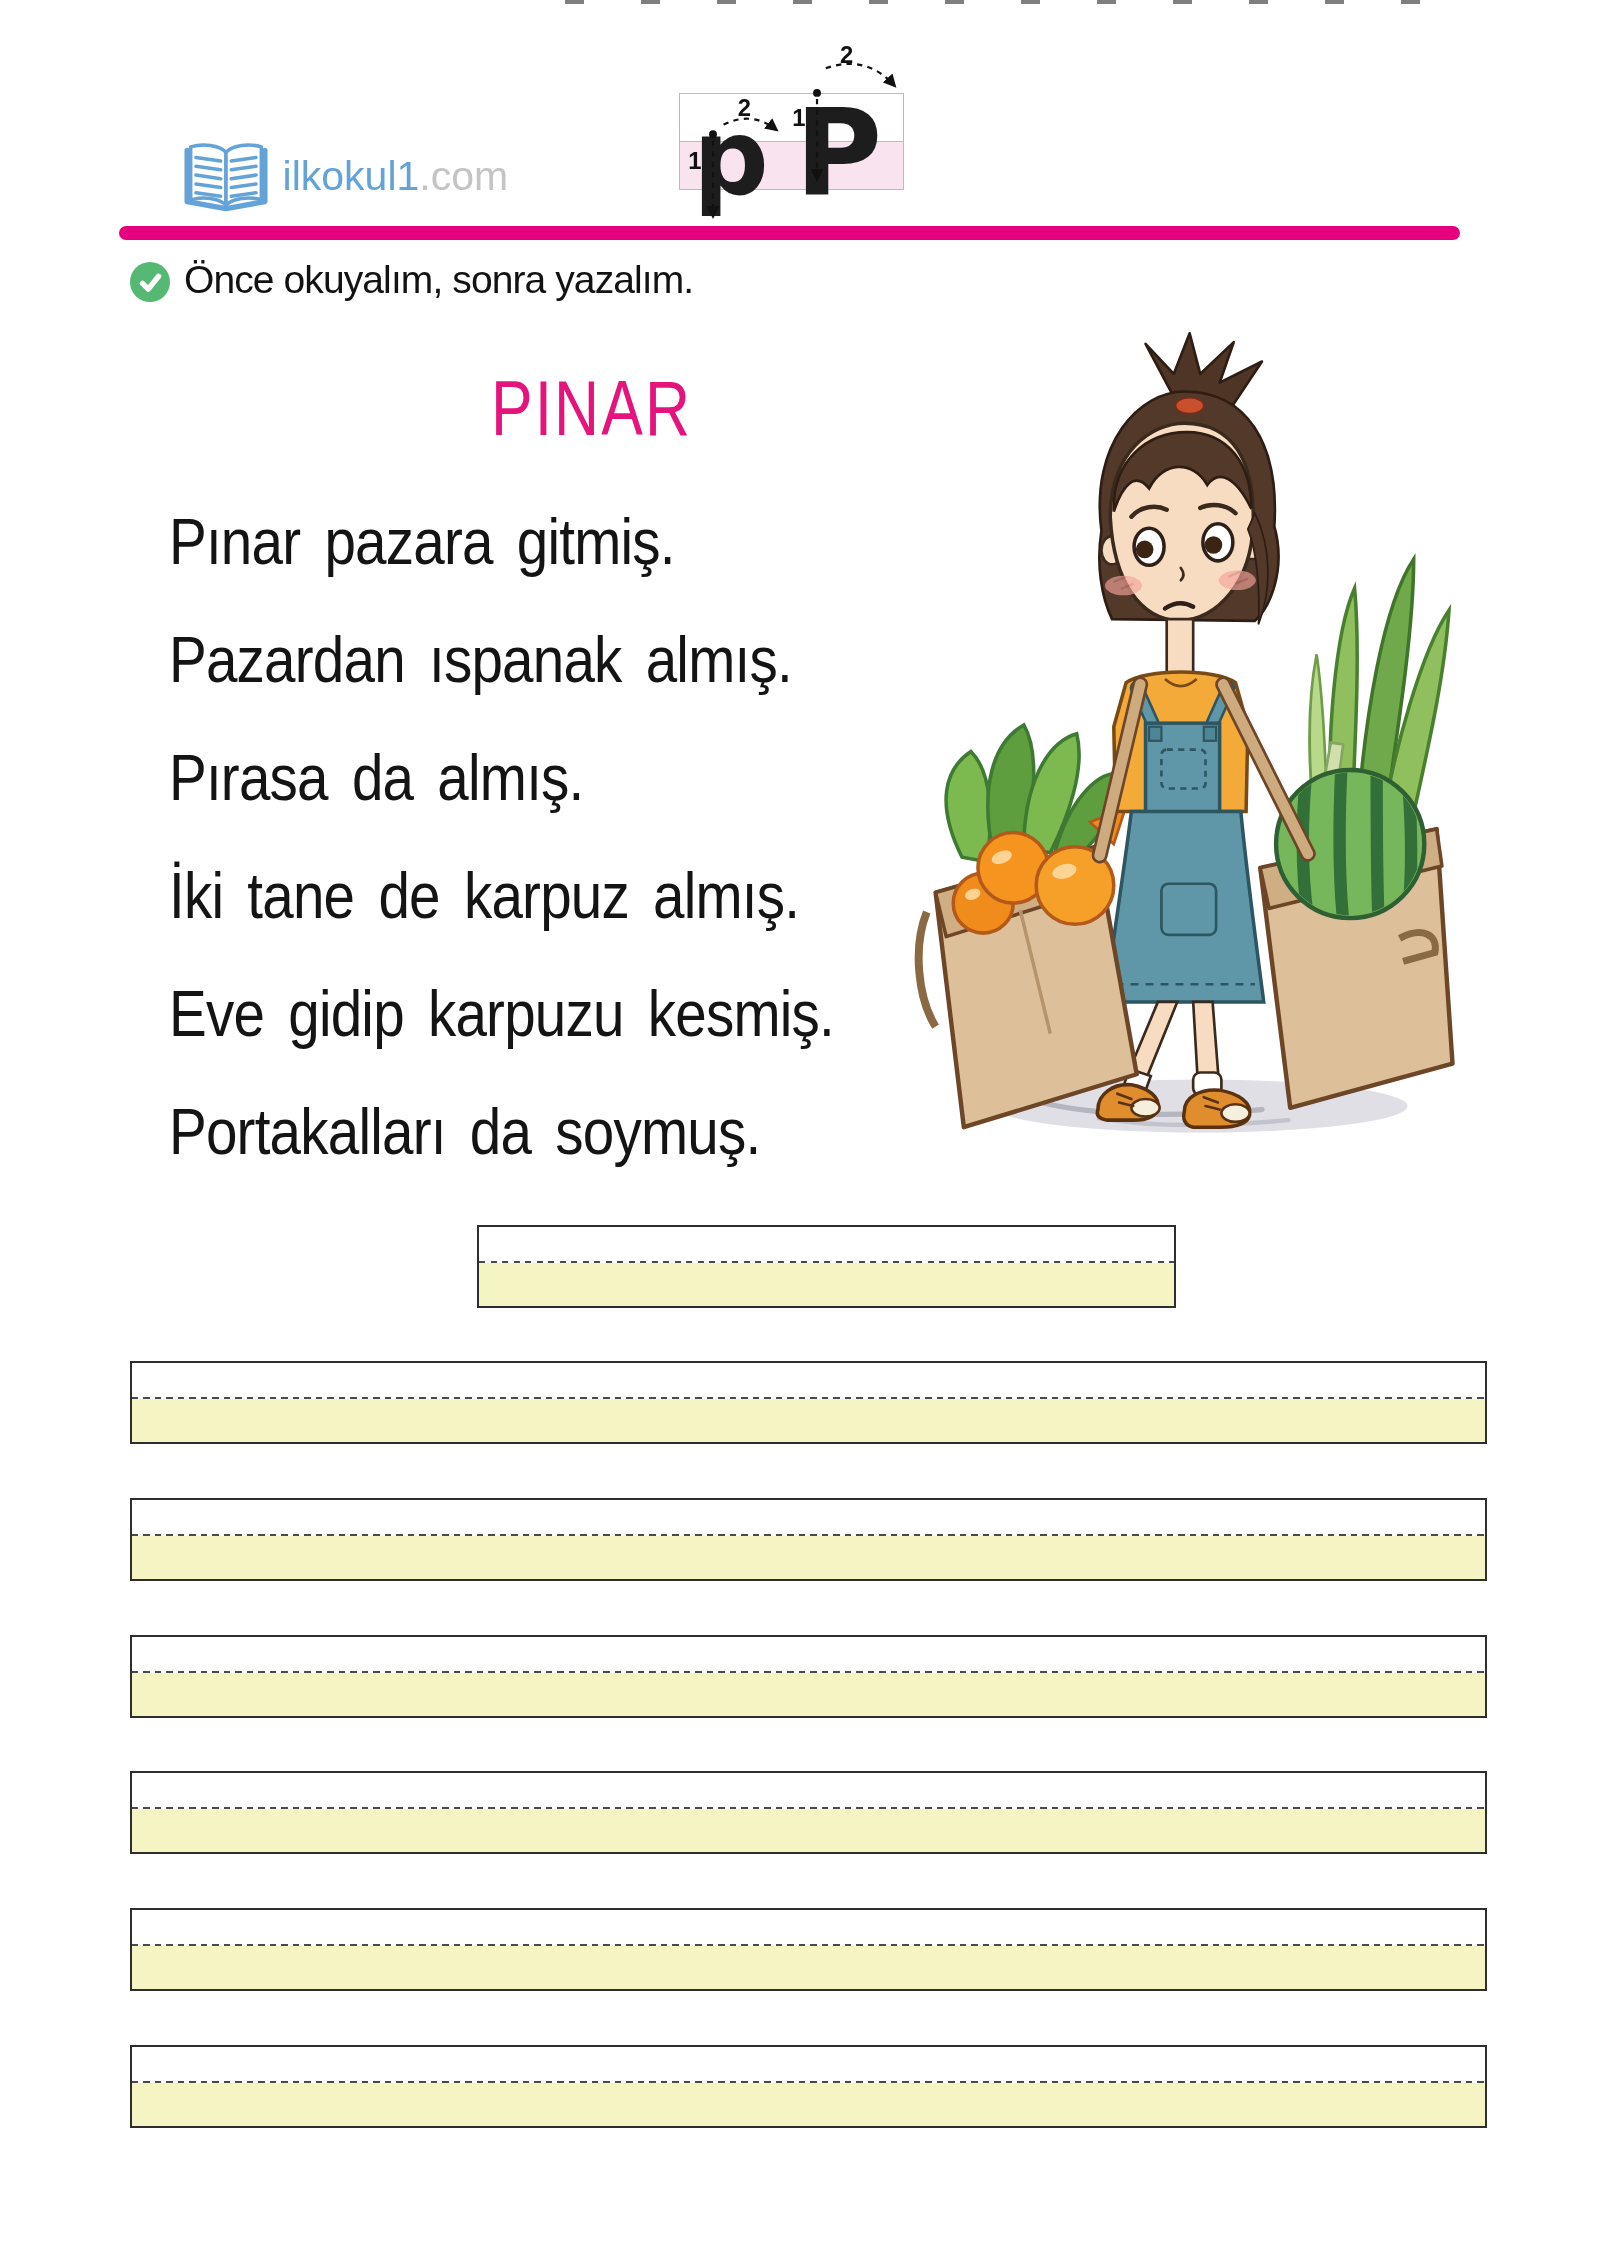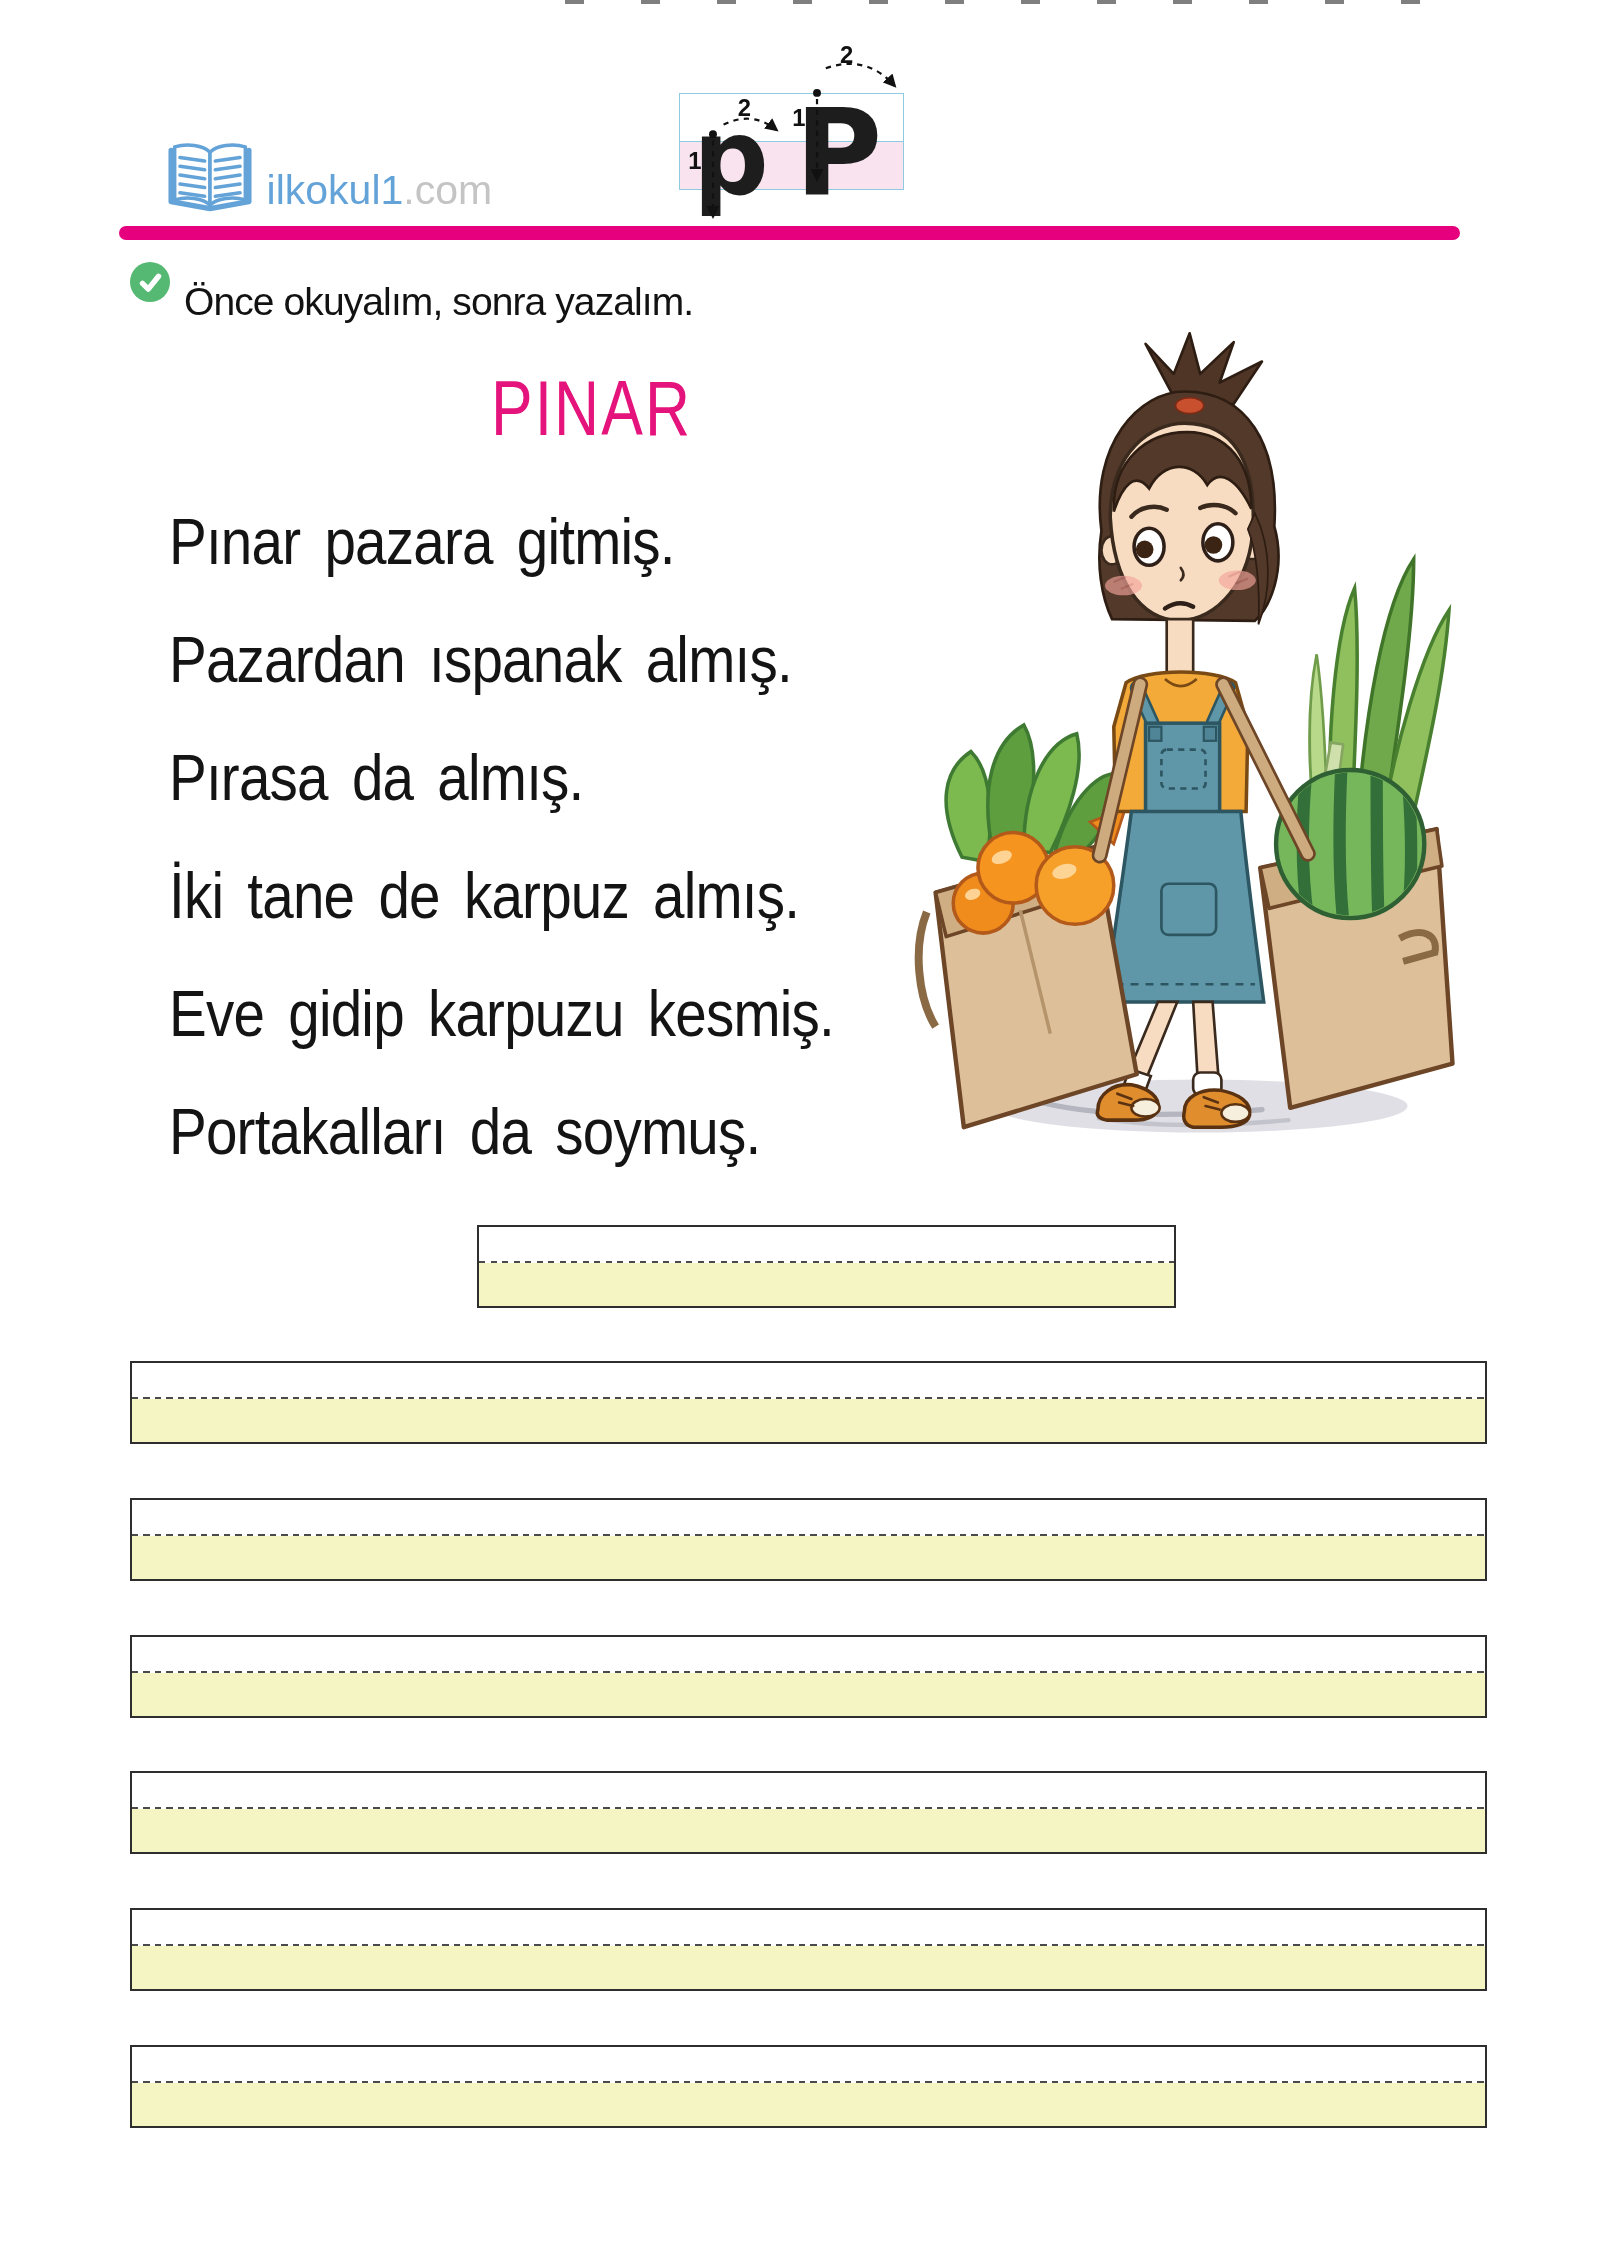--- a/index.html
+++ b/index.html
@@ -6,21 +6,21 @@
   .page {
     position:relative; width:1619px; height:2258px; background:#ffffff;
     overflow:hidden; font-family:"Liberation Sans", sans-serif; color:#1b1b1b;
   }
   
   .top-crop-marks {
     position:absolute; left:565px; top:0; width:865px; height:3.5px; opacity:.65;
     background:repeating-linear-gradient(90deg,#3a3a3a 0 19.4px, transparent 19.4px 76px);
   }
   
-  .logo { position:absolute; left:164px; top:138px; display:flex; align-items:flex-end; }
+  .logo { position:absolute; left:180px; top:138px; display:flex; align-items:center; }
   .logo svg { width:92px; height:76px; }
   .logo-text { margin-left:10.6px; font-size:41px; font-weight:500; letter-spacing:0; }
   .logo-name { color:#64a3d8; }
   .logo-suffix { color:#c4c4c4; }
   
   .letterbox {
     position:absolute; left:679px; top:93px; width:225px; height:97px;
     border:1.8px solid #8ecbe0; box-sizing:border-box;
     background:linear-gradient(#ffffff 0 50%, #f8e3ef 50% 100%);
   }
@@ -40,21 +40,21 @@
     border-radius:8px; background:#e6007e;
   }
   
   .check-badge {
     position:absolute; left:130px; top:262px; width:40px; height:40px; border-radius:50%;
     background:#56b973; display:flex; align-items:center; justify-content:center;
   }
   .check-badge svg { width:25px; height:25px; }
   .instruction-text {
     position:absolute; left:184px; top:258px; font-size:39px; font-weight:500;
-    letter-spacing:-0.9px; color:#121212;margin-top:22px;
+    letter-spacing:-0.9px; color:#121212;
   }
   
   .story-title {
     position:absolute; left:491px; top:369px; font-size:78px; font-weight:300;
     color:#e5147d; letter-spacing:2.6px; transform:scaleX(.8); transform-origin:left top;
     line-height:1;
   }
   .story {
     position:absolute; left:169px; top:483px; font-size:65px; font-weight:300;
     line-height:118px; letter-spacing:-0.9px; word-spacing:10.6px; color:#141414;

